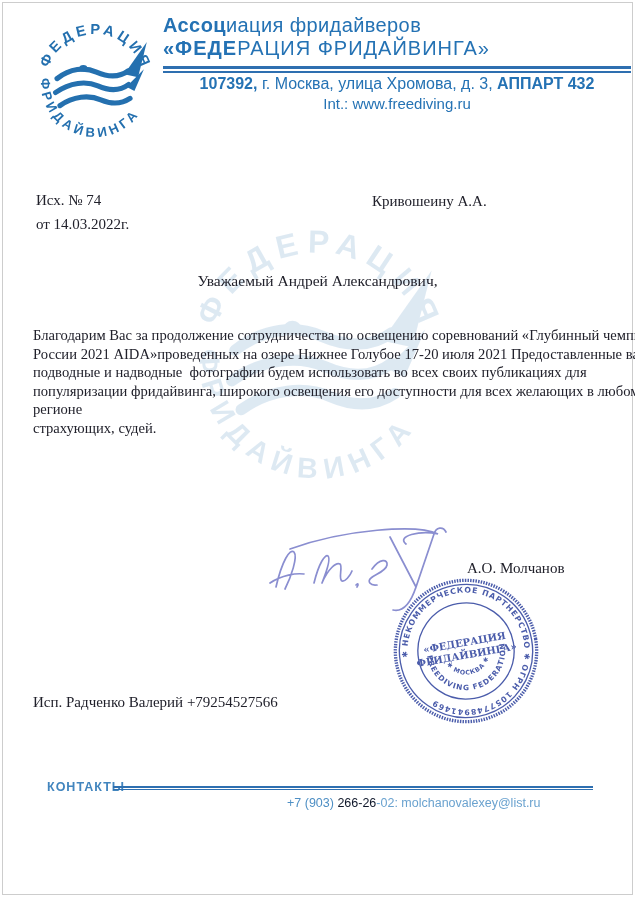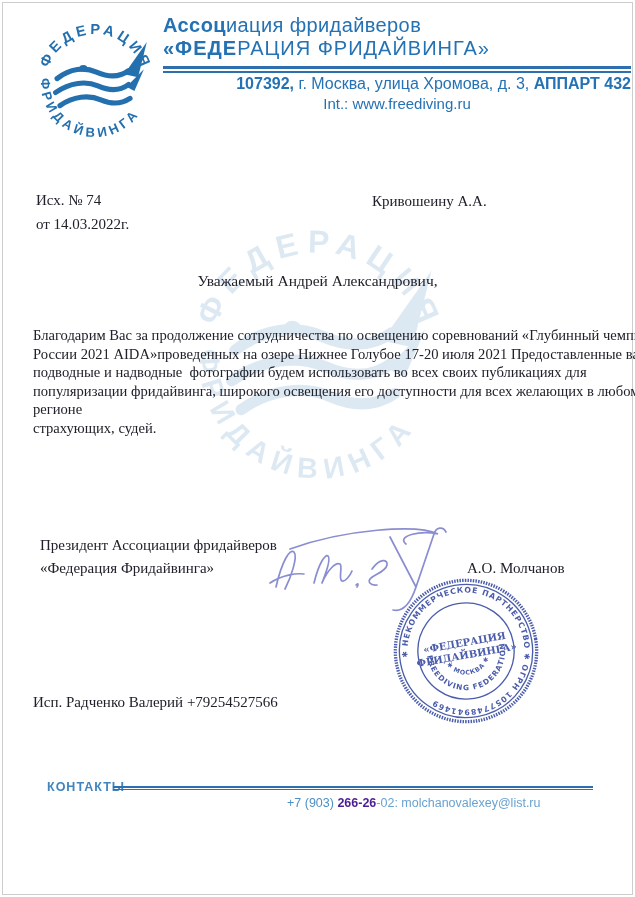--- a/index.html
+++ b/index.html
@@ -10,21 +10,21 @@
   .frame{position:absolute;inset:2px;border:1px solid #cdcdcd;pointer-events:none;}
 
   
   .logo{position:absolute;left:22px;top:10px;width:146px;height:146px;}
   .head-center{position:absolute;left:163px;top:14px;width:468px;text-align:left;color:#2472b4;}
   .org1{font-size:20px;letter-spacing:.4px;line-height:22px;}
   .org2{font-size:20px;letter-spacing:1px;line-height:22px;margin-top:1px;}
   .b{font-weight:bold;}
   .head-rule{position:absolute;left:163px;top:66px;width:468px;height:2px;
     border-top:3px solid #2e6fb0;border-bottom:2px solid #2e6fb0;}
-  .addr{position:absolute;left:163px;top:75px;width:468px;text-align:right;color:#2472b4;font-size:16px;}
+  .addr{position:absolute;left:163px;top:75px;width:468px;text-align:center;color:#2472b4;font-size:16px;}
   .site{position:absolute;left:163px;top:95px;width:468px;text-align:center;color:#2472b4;font-size:15px;}
 
   
   .watermark{position:absolute;left:158px;top:200px;width:320px;height:320px;opacity:.15;}
 
   
   .serif{font-family:Liberation Serif, serif;color:#21212b;}
   .refno{position:absolute;left:36px;top:192px;font-size:15px;}
   .refdate{position:absolute;left:36px;top:216px;font-size:15px;}
   .addressee{position:absolute;left:372px;top:193px;font-size:15px;}
@@ -40,21 +40,21 @@
   
   .stamp{position:absolute;left:392px;top:577px;width:148px;height:148px;opacity:.92;}
   .stamp text{fill:#3c4fa4;}
 
   
   .f-label{position:absolute;left:47px;top:780px;font-size:12.5px;font-weight:700;letter-spacing:1px;color:#4285be;}
   .f-rule{position:absolute;left:113px;top:786px;width:480px;height:1px;
     border-top:2px solid #2e6fb0;border-bottom:1px solid #2e6fb0;}
   .f-pres{position:absolute;left:47px;top:796px;font-size:12.5px;color:#5494c6;letter-spacing:.2px;}
   .f-phone{position:absolute;left:287px;top:796px;font-size:12.5px;color:#6aa2cf;}
-  .f-phone .pb{font-weight:bold;color:#4c1d95;}
+  .f-phone .pb{font-weight:normal;color:#0f172a;}
   .f-phone .pp{color:#4e8fc4;}
 
   .logo-arc{font-family:"Liberation Sans",sans-serif;font-weight:bold;fill:#2470af;}
 </style>
 </head>
 <body>
 
 <div class="page">
   <div class="frame"></div>
 
@@ -109,24 +109,20 @@
 
   <div class="bodytext serif">
     <div>Благодарим Вас за продолжение сотрудничества по освещению соревнований «Глубинный чемпионат</div>
     <div>России 2021 AIDA»проведенных на озере Нижнее Голубое 17-20 июля 2021 Предоставленные вами</div>
     <div>подводные и надводные  фотографии будем использовать во всех своих публикациях для</div>
     <div>популяризации фридайвинга, широкого освещения его доступности для всех желающих в любом</div>
     <div>регионе</div>
     <div>страхующих, судей.</div>
   </div>
 
-  <div class="sign-title serif">
-    <div>Президент Ассоциации фридайверов</div>
-    <div>«Федерация Фридайвинга»</div>
-  </div>
 
   <svg class="signature-svg" viewBox="0 0 205 100">
     <g stroke="#8a8ed0" stroke-width="1.7" fill="none" stroke-linecap="round">
       <path d="M16,70 C22,44 30,31 34,35 C38,40 31,60 25,72 M10,66 C22,58 36,56 44,57"></path>
       <path d="M54,66 C59,46 65,37 68,39 C71,42 66,56 62,66 M62,66 C68,52 76,45 80,47 C83,49 78,62 82,64 C85,65 90,59 92,54"></path>
       <path d="M96,68 C98,66 99,67 97,70"></path>
       <path d="M112,52 C120,41 128,42 127,48 C126,54 116,57 111,61 C107,64 110,69 117,68"></path>
       <path d="M30,32 C85,12 158,7 178,17 C160,13 136,19 146,27"></path>
       <path d="M130,20 L156,70 L174,17 C176,10 183,9 186,15 M156,70 C150,88 142,95 133,93"></path>
     </g>

